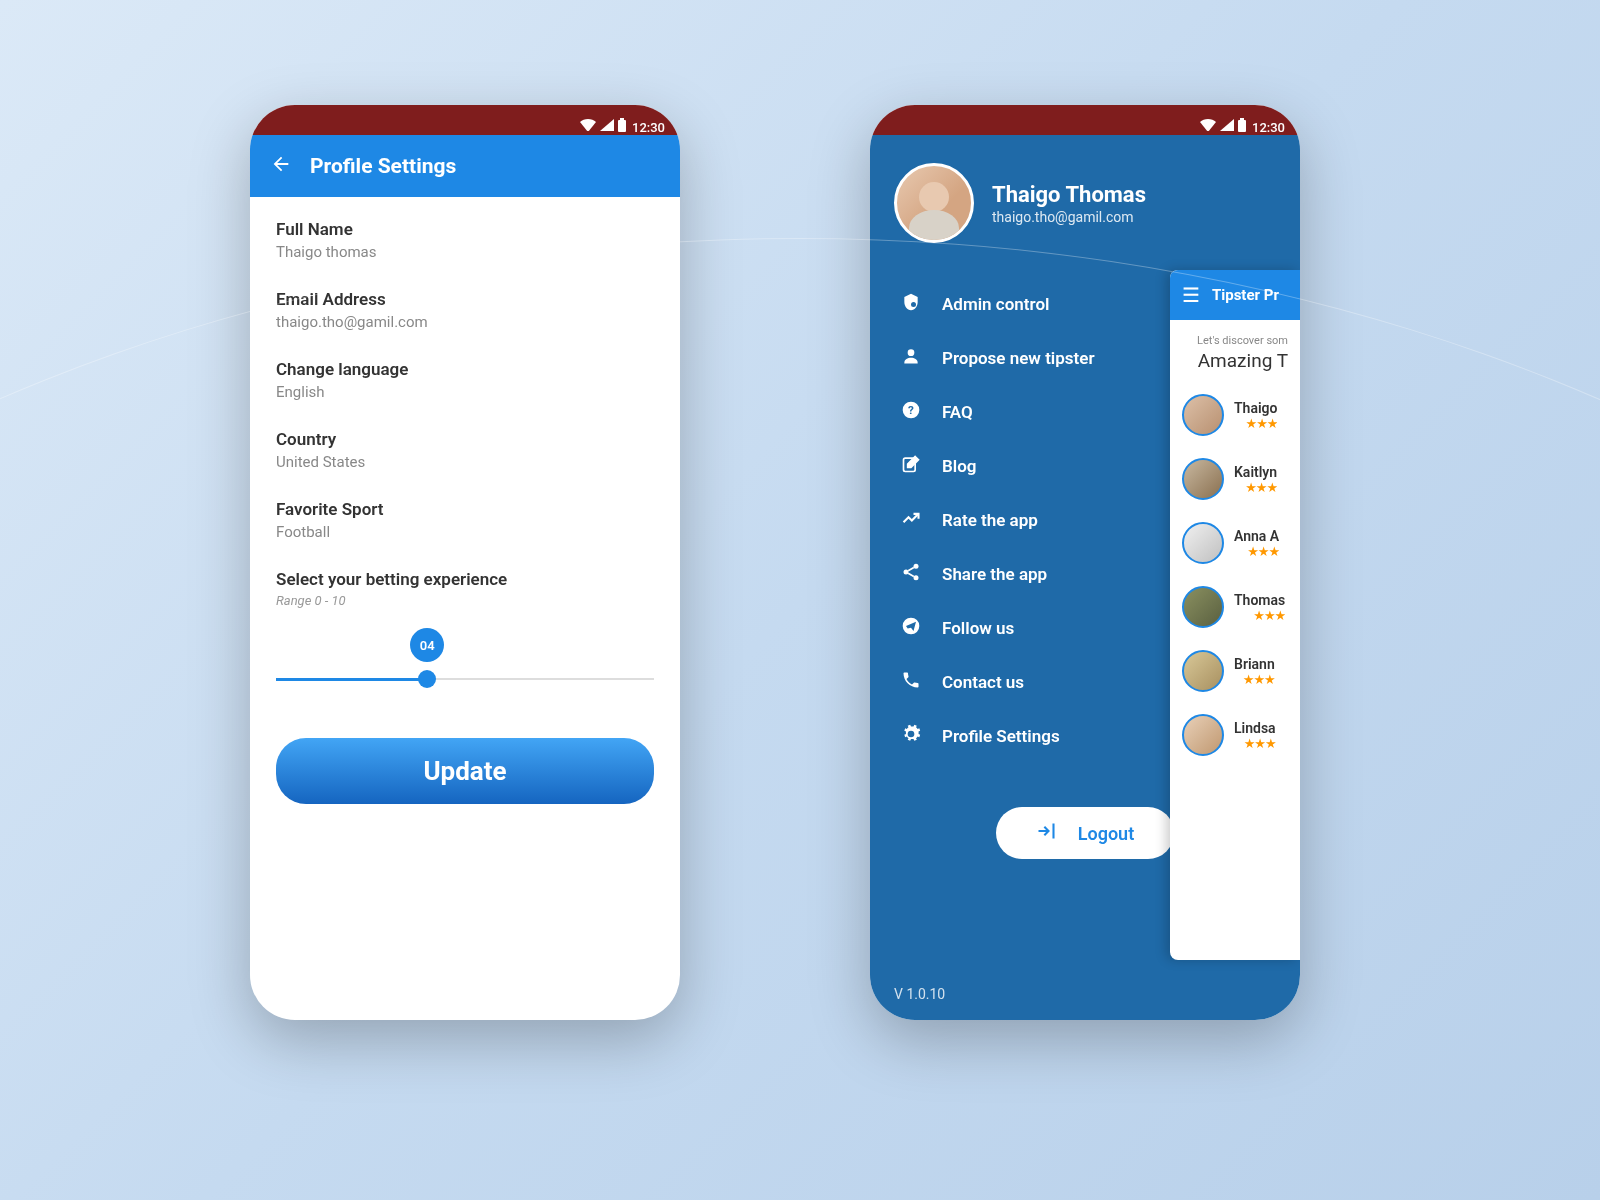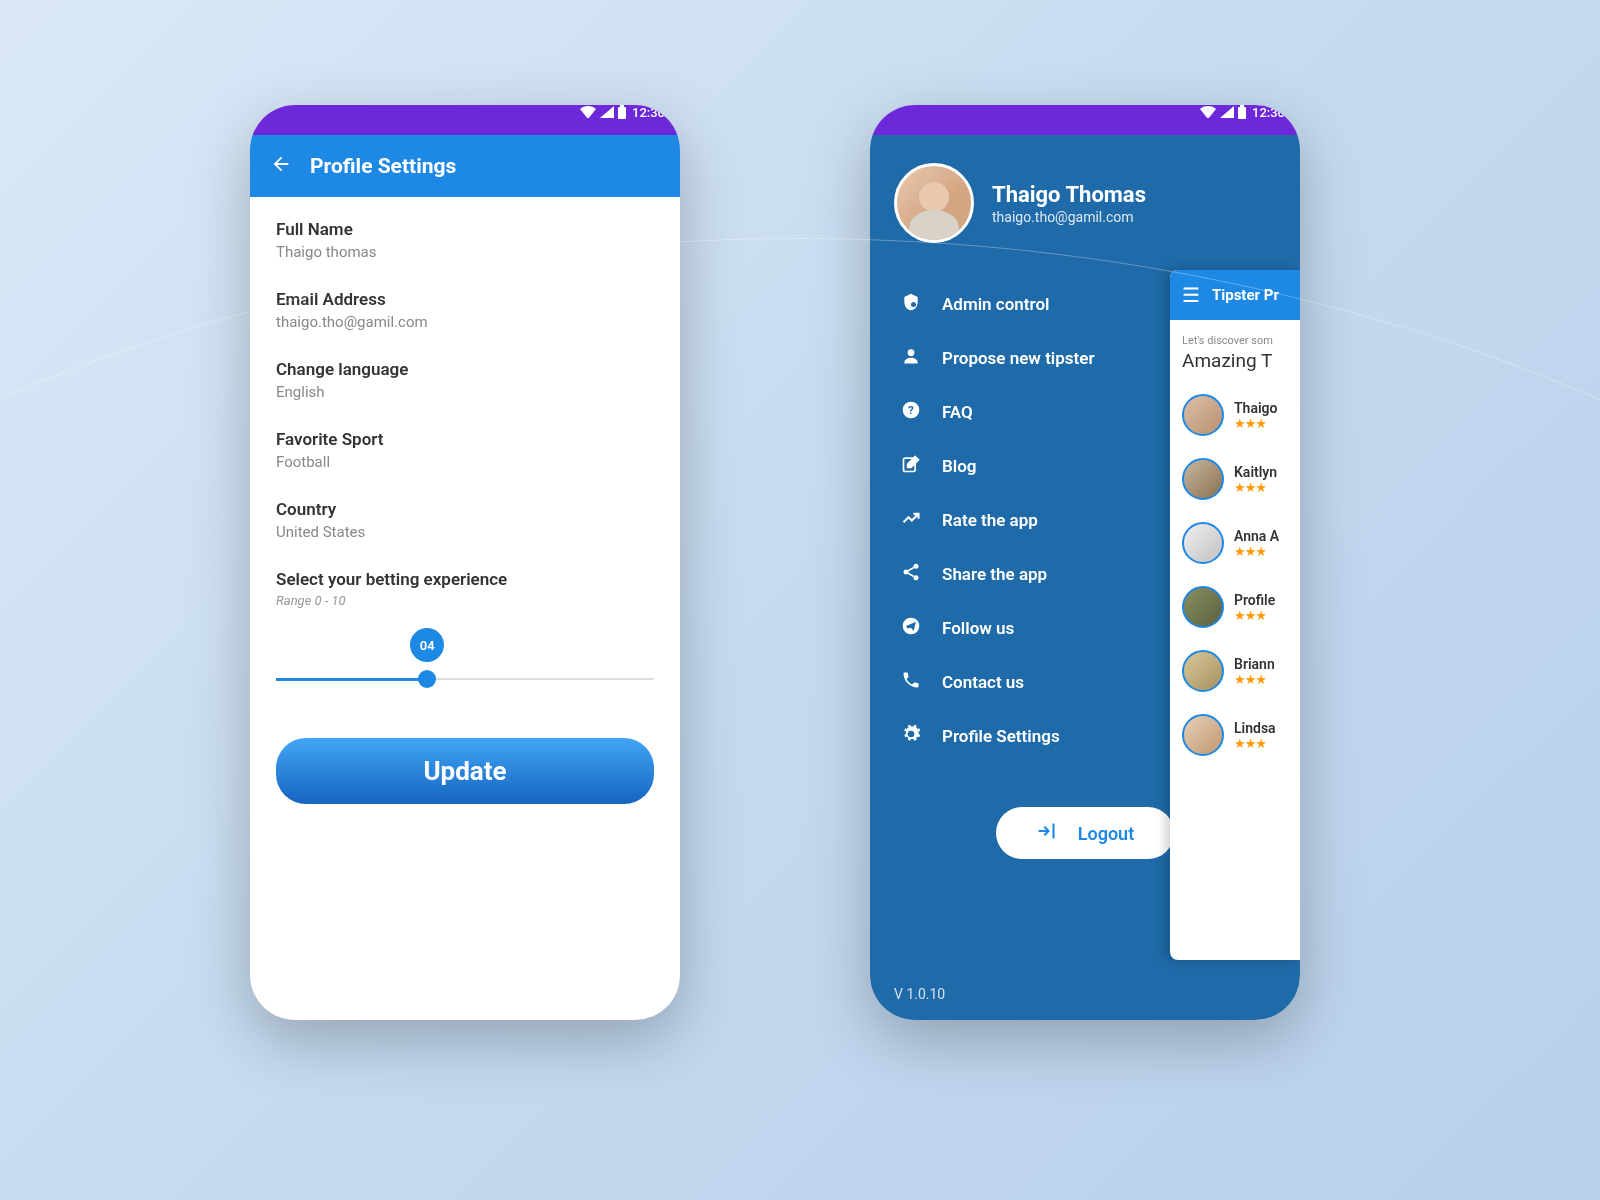--- a/index.html
+++ b/index.html
@@ -28,24 +28,24 @@
   background: #fff;
   border-radius: 45px;
   box-shadow: 0 20px 60px rgba(0,0,0,0.25);
   overflow: hidden;
 }
 .phone-left { top: 105px; left: 250px; }
 .phone-right { top: 105px; left: 870px; }
 
 .status-bar {
   height: 30px;
-  background: #6d28d9;
+  background: #7f1d1d;
   display: flex;
   justify-content: flex-end;
-  align-items: flex-start;
+  align-items: flex-end;
   padding: 0 15px;
   gap: 6px;
 }
 .status-icons { display: flex; gap: 4px; align-items: center; }
 .status-icon { color: #fff; font-size: 13px; }
 .status-time { color: #fff; font-size: 13px; font-weight: 500; }
 
 .app-bar {
   height: 62px;
   background: #1e88e5;
@@ -175,21 +175,21 @@
   position: absolute; top: 135px; right: 0;
   width: 130px; height: 690px;
   background: #fff;
   box-shadow: -4px 0 12px rgba(0,0,0,0.2);
   border-radius: 8px 0 0 8px;
   overflow: hidden;
 }
 .peek-bar { height: 50px; background: #1e88e5; display: flex; align-items: center; padding: 0 12px; gap: 12px; color: #fff; }
 .peek-ham { font-size: 20px; }
 .peek-title { font-size: 15px; font-weight: 700; white-space: nowrap; }
-.peek-content { padding: 14px 12px; }
+.peek-content { padding: 14px 12px; text-align: right; }
 .peek-hint { font-size: 11px; color: #888; white-space: nowrap; }
 .peek-heading { font-size: 19px; font-weight: 400; color: #333; white-space: nowrap; margin-top: 2px; }
 .peek-item { display: flex; align-items: center; gap: 10px; margin-top: 22px; }
 .peek-avatar { width: 42px; height: 42px; border-radius: 50%; border: 2px solid #1e88e5; flex-shrink: 0; background: linear-gradient(135deg,#dcc0a8,#b89070); }
 .peek-info { overflow: hidden; }
 .peek-name { font-size: 14px; font-weight: 600; color: #333; white-space: nowrap; }
 .peek-stars { color: #ff9800; font-size: 13px; letter-spacing: -1px; }
 </style>
 </head>
 <body>
@@ -231,26 +231,26 @@
     </div>
     <div class="section-row">
       <div class="section-label">Email Address</div>
       <div class="section-value">thaigo.tho@gamil.com</div>
     </div>
     <div class="section-row">
       <div class="section-label">Change language</div>
       <div class="section-value">English</div>
     </div>
     <div class="section-row">
+      <div class="section-label">Country</div>
+      <div class="section-value">United States</div>
+    </div>
+    <div class="section-row">
       <div class="section-label">Favorite Sport</div>
       <div class="section-value">Football</div>
-    </div>
-    <div class="section-row">
-      <div class="section-label">Country</div>
-      <div class="section-value">United States</div>
     </div>
     <div class="slider-section">
       <div class="section-label">Select your betting experience</div>
       <div class="slider-range">Range 0 - 10</div>
       <div class="slider-wrap">
         <div class="slider-track"></div>
         <div class="slider-fill"></div>
         <div class="slider-bubble">04</div>
         <div class="slider-thumb"></div>
       </div>
@@ -387,21 +387,21 @@
         <div class="peek-item">
           <div class="peek-avatar" style="background:linear-gradient(135deg,#f0f0f0,#c0c0c0)"></div>
           <div class="peek-info">
               <div class="peek-name">Anna A</div>
               <div class="peek-stars">★★★</div>
             </div>
         </div>
         <div class="peek-item">
           <div class="peek-avatar" style="background:linear-gradient(135deg,#8a9060,#5a6040)"></div>
           <div class="peek-info">
-              <div class="peek-name">Profile</div>
+              <div class="peek-name">Thomas</div>
               <div class="peek-stars">★★★</div>
             </div>
         </div>
         <div class="peek-item">
           <div class="peek-avatar" style="background:linear-gradient(135deg,#d8c898,#a89060)"></div>
           <div class="peek-info">
               <div class="peek-name">Briann</div>
               <div class="peek-stars">★★★</div>
             </div>
         </div>

